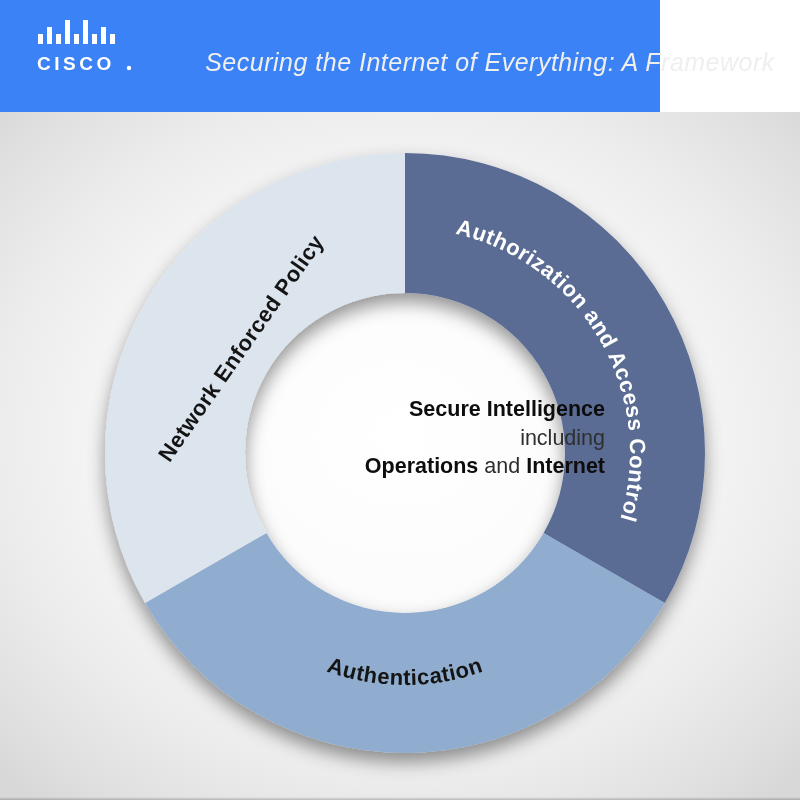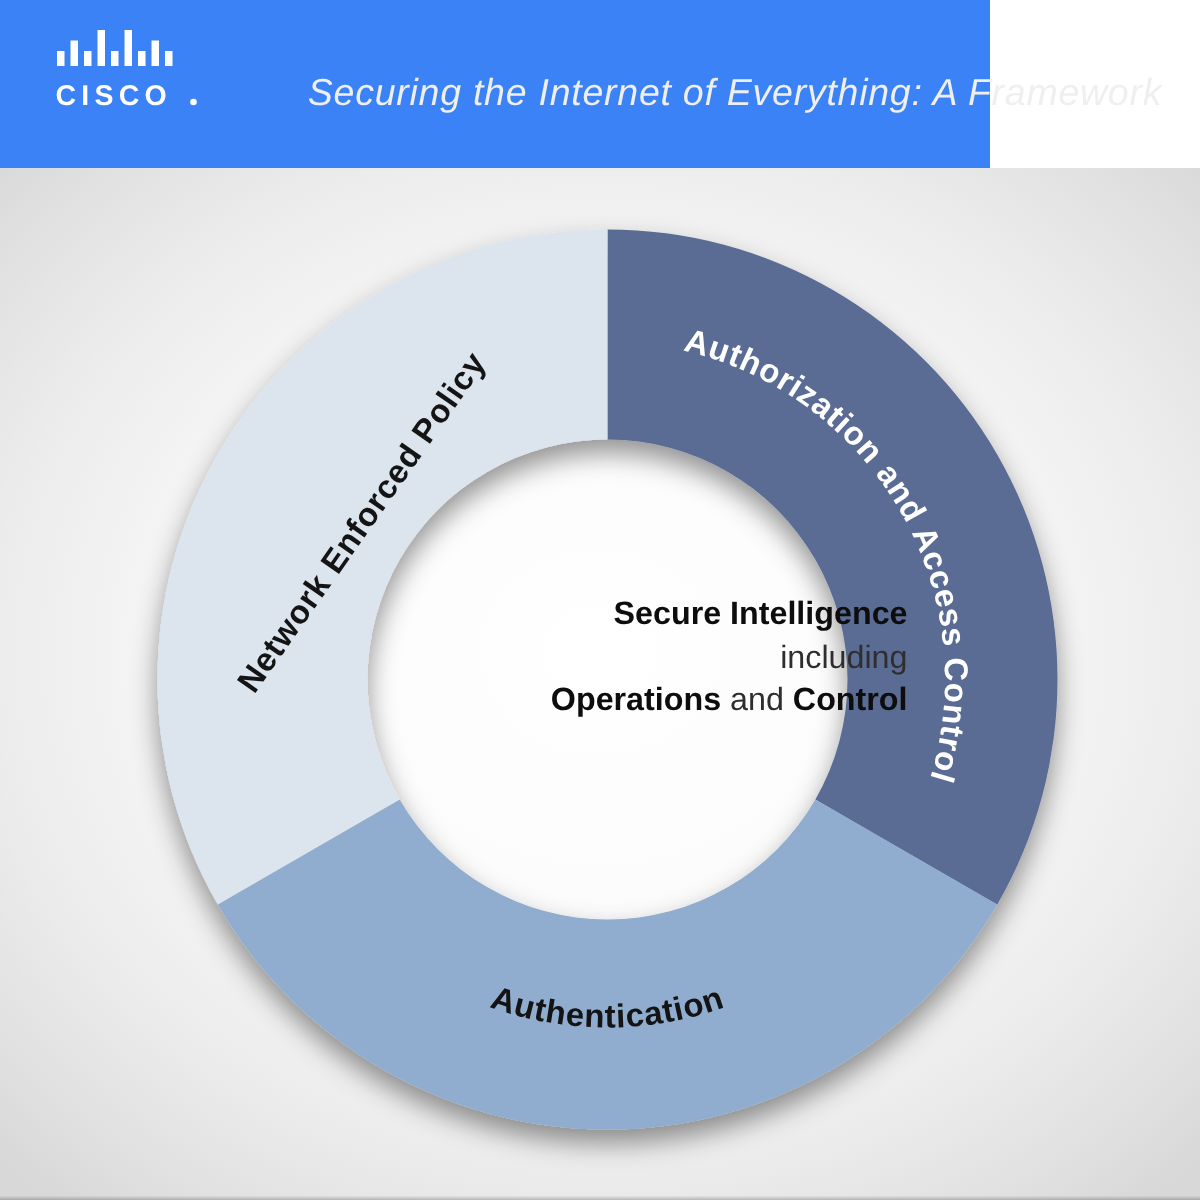--- a/index.html
+++ b/index.html
@@ -103,19 +103,19 @@
       <text class="seg-label label-dark-text" text-anchor="middle">
         <textPath href="#arcAuthn" startOffset="50%">Authentication</textPath>
       </text>
 
       <text class="seg-label label-dark-text" text-anchor="middle" dominant-baseline="central" transform="translate(241,236) rotate(-55)">Network Enforced Policy</text>
     </svg>
 
     <div class="center-text">
       <div class="ct-bold">Secure Intelligence</div>
       <div class="ct-normal">including</div>
-      <div><span class="ct-bold">Operations</span><span class="ct-normal"> and </span><span class="ct-bold">Control</span></div>
+      <div><span class="ct-bold">Operations</span><span class="ct-normal"> and </span><span class="ct-bold">Internet</span></div>
     </div>
 
     <div class="bottom-edge"></div>
   </div>
 
 </div>
 
 </body></html>

